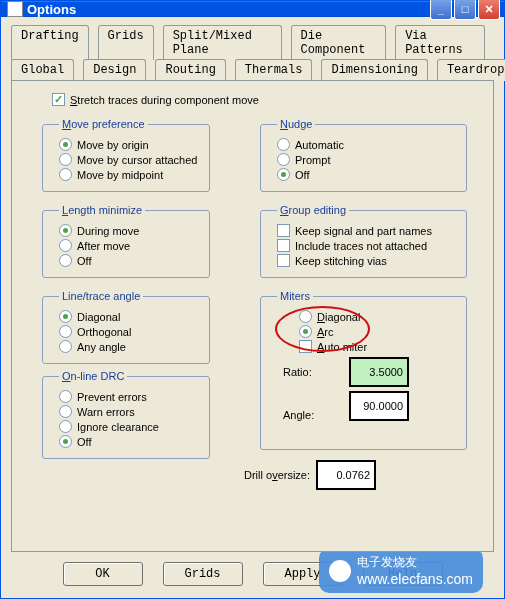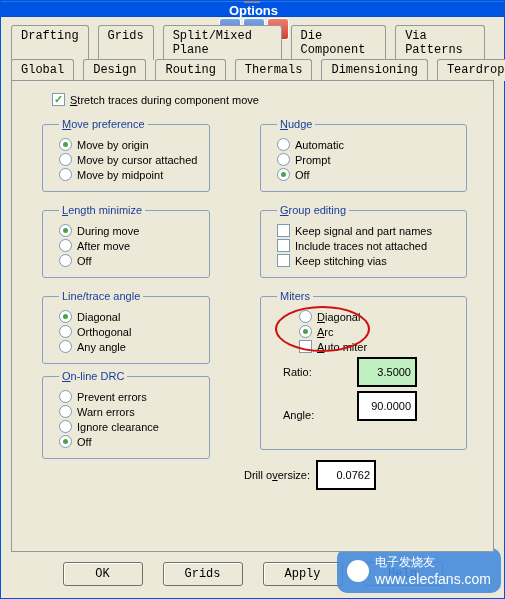--- a/index.html
+++ b/index.html
@@ -21,21 +21,20 @@
 }
 .titlebar {
   background: linear-gradient(to bottom, #3c8cf0 0%, #0054e3 8%, #0054e3 92%, #0049c1 100%);
   color: #fff;
   height: 16px;
   display: flex;
   align-items: center;
   padding: 0 4px 0 6px;
   font-size: 13px;
   font-weight: bold;
-  flex-direction: column;
 }
 .titlebar .icon { width: 16px; height: 16px; margin-right: 4px; background: #fff; border: 1px solid #888; display: inline-block; }
 .titlebar .title { flex: 1; }
 .win-btns { display: flex; gap: 2px; }
 .win-btn {
   width: 22px; height: 22px;
   background: linear-gradient(to bottom, #7ba4e8, #3c6fd0);
   border: 1px solid #fff;
   border-radius: 3px;
   color: #fff;
@@ -113,21 +112,21 @@
 fieldset.group legend {
   color: #1a3e9c;
   padding: 0 3px;
   font-size: 11px;
 }
 .two-col { display: flex; gap: 18px; }
 .left-col { flex: 0 0 200px; }
 .right-col { flex: 1; }
 .field-row {
   display: flex; align-items: center;
-  gap: 24px; margin: 4px 0;
+  gap: 16px; margin: 4px 0;
 }
 .field-row label { min-width: 50px; }
 .text-input {
   border: 2px solid #000000;
   background: #fff;
   padding: 1px 4px;
   font-size: 11px;
   text-align: right;
   width: 60px;
   height: 30px;
@@ -153,21 +152,21 @@
   background: #ece9d8;
   border: 1px solid #707070;
   border-radius: 3px;
   font-family: "Courier New", monospace;
   font-size: 12px;
   cursor: pointer;
   box-shadow: inset 1px 1px 0 #fff;
 }
 .watermark {
   position: absolute;
-  right: 4px; bottom: 6px;
+  right: 22px; bottom: 6px;
   background: rgba(70,140,220,0.9);
   color: #fff;
   padding: 6px 10px;
   border-radius: 10px;
   font-size: 12px;
   display: flex; align-items: center; gap: 6px;
   pointer-events: none;
 }
 .watermark .wm-icon {
   width: 22px; height: 22px;

